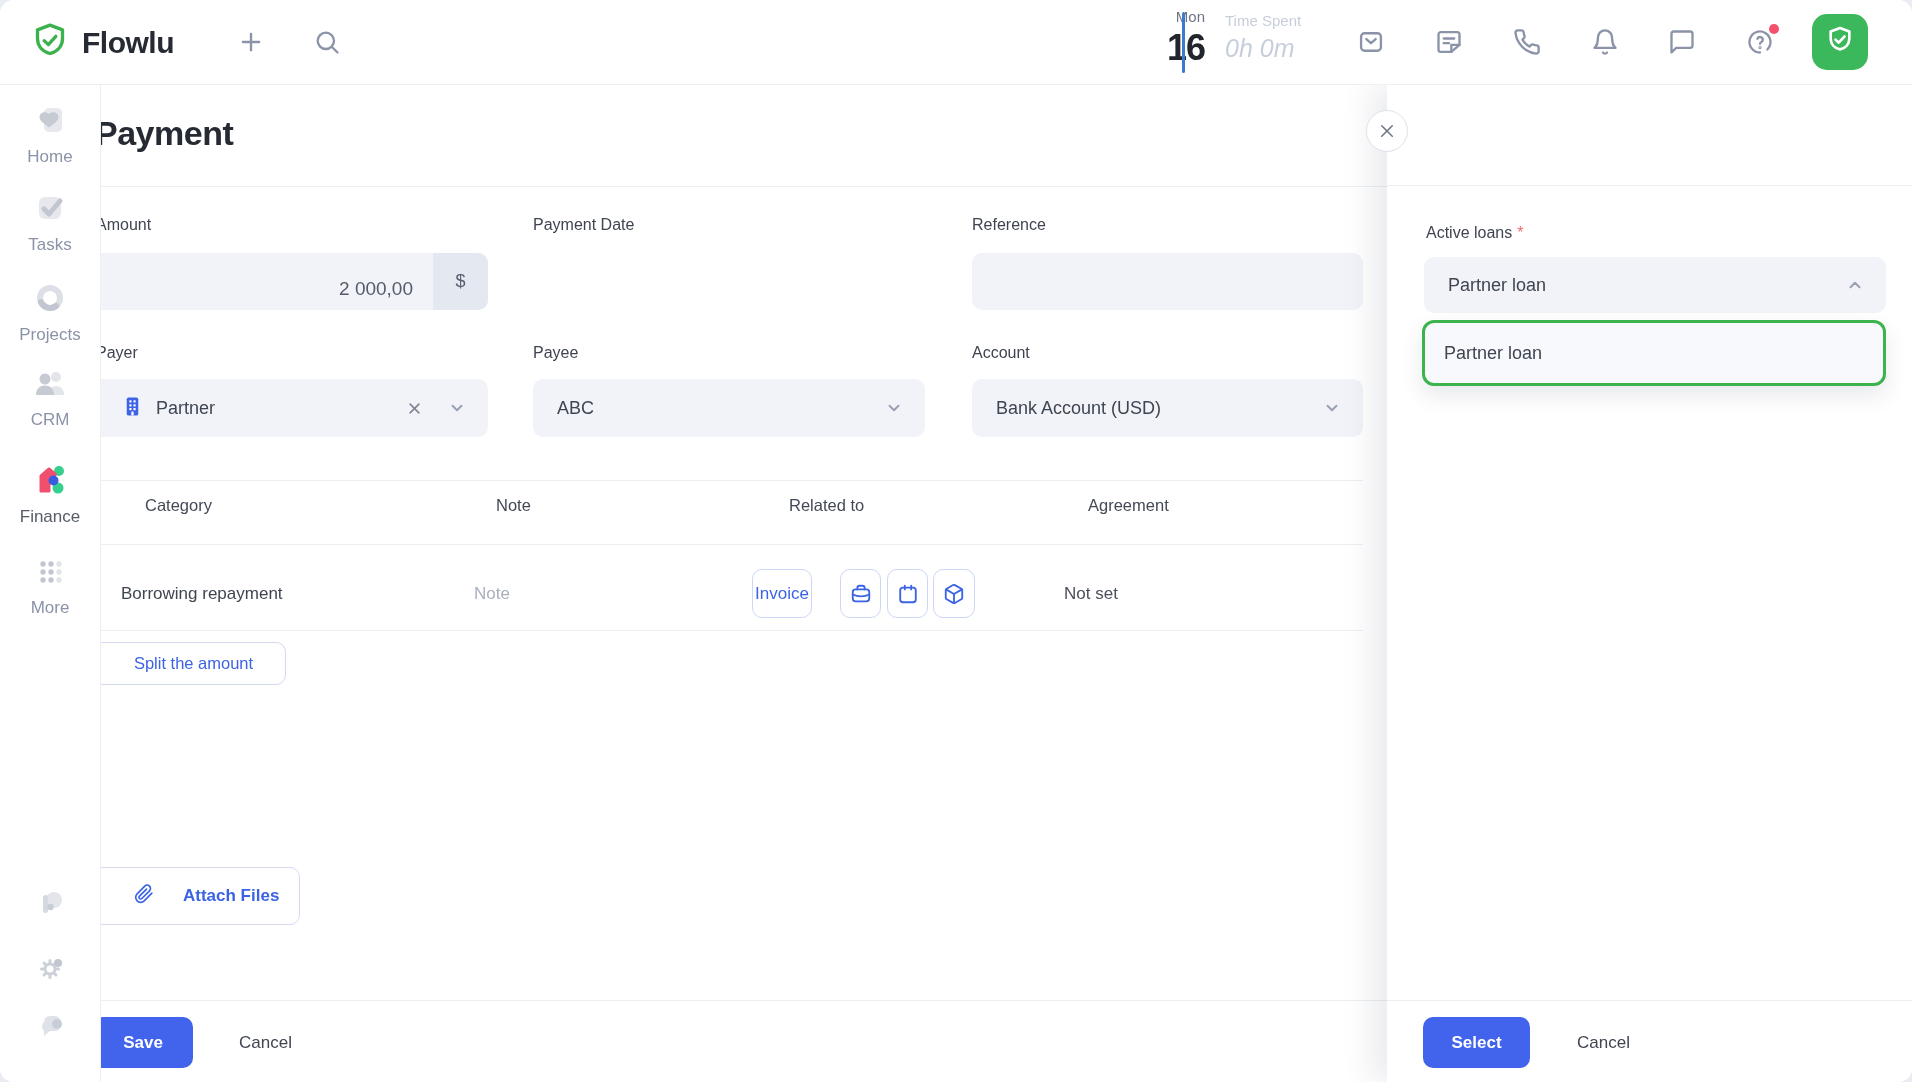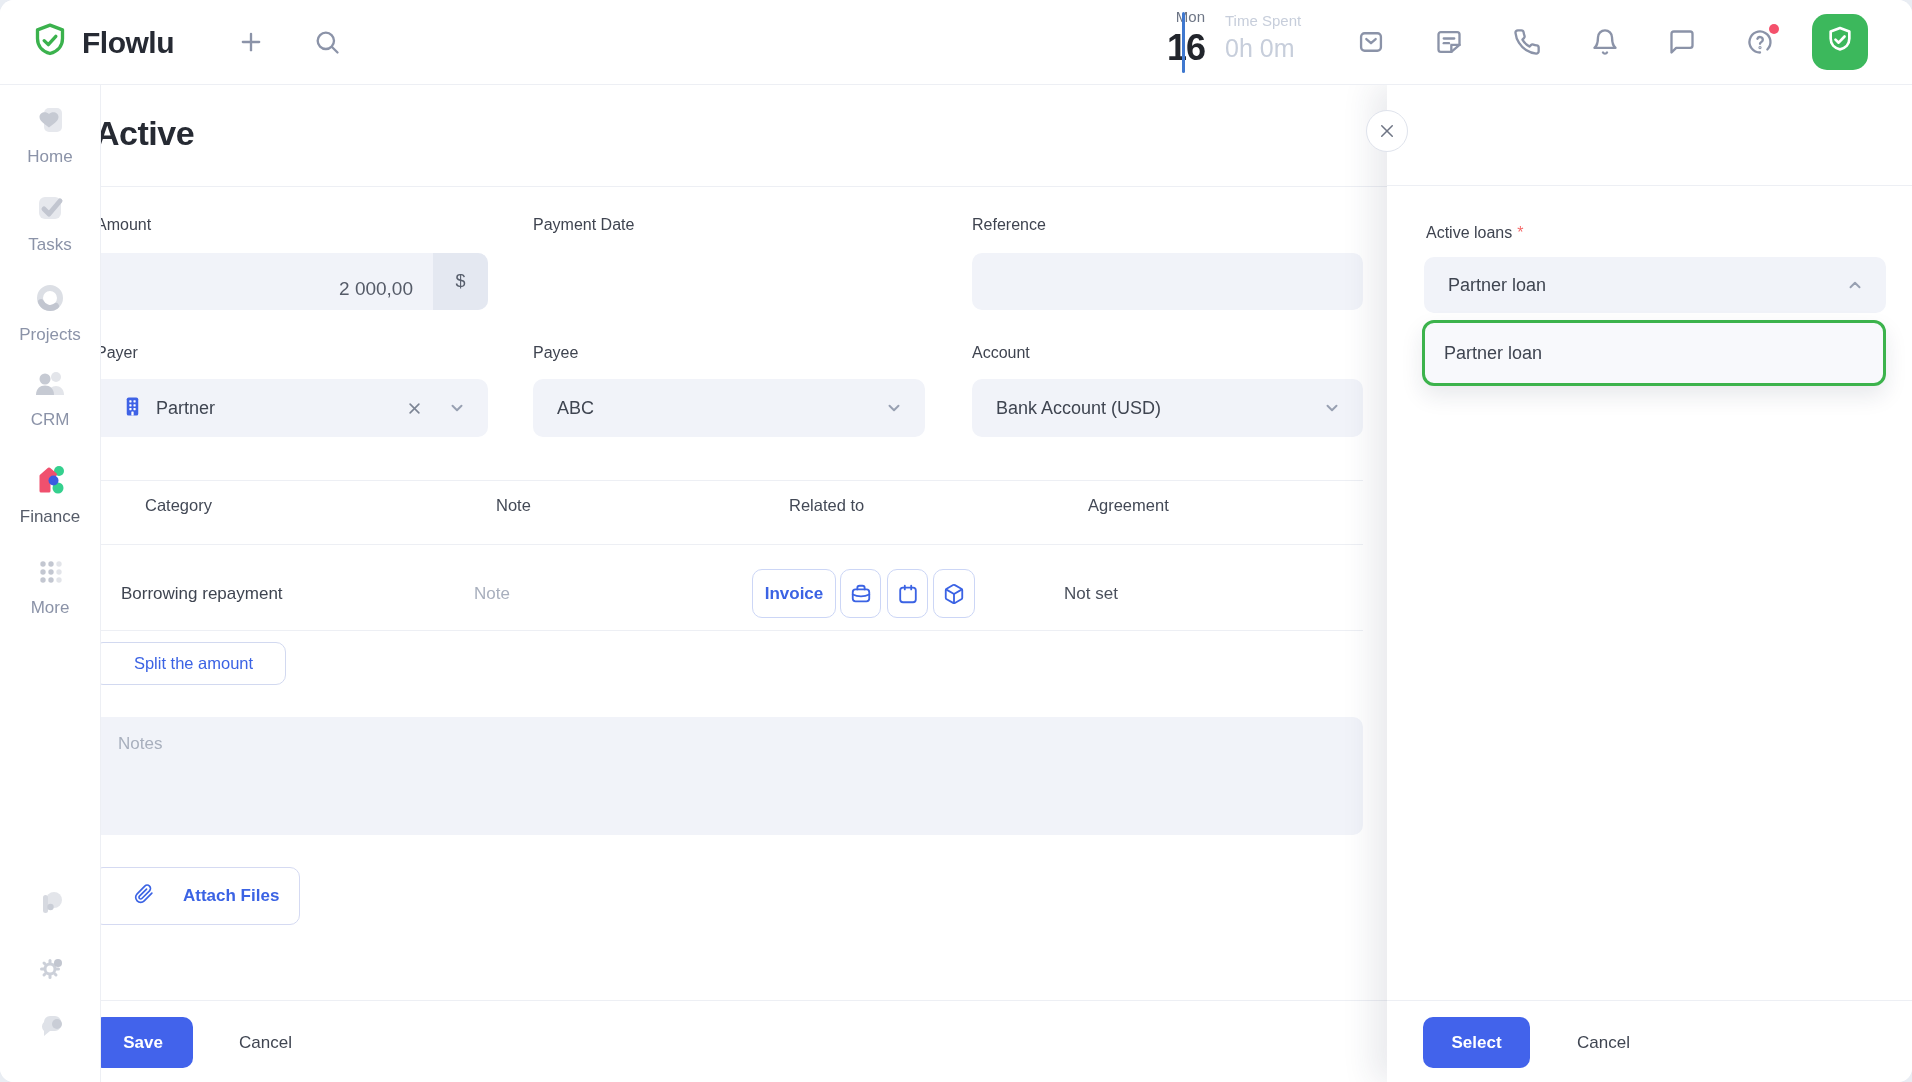--- a/index.html
+++ b/index.html
@@ -12,21 +12,21 @@
   .brand-name{font-size:30px;font-weight:700;letter-spacing:-.5px;color:#262a33;}
   .tb-iconbtn{position:absolute;top:28px;width:28px;height:28px;color:#8b93a8;cursor:pointer;}
   .tb-plus{left:237px;}
   .tb-search{left:313px;}
   .tb-date{position:absolute;right:707px;top:9px;text-align:right;line-height:1;}
   .tb-date .wd{font-size:15px;color:#6d7585;margin-bottom:6px;}
   .tb-date .dn{font-size:36px;font-weight:600;color:#22252c;letter-spacing:-1px;}
   .tb-bluebar{position:absolute;left:1182px;top:12px;width:3px;height:61px;background:#3f78cf;border-radius:2px;}
   .tb-time{position:absolute;left:1225px;top:13px;line-height:1;}
   .tb-time .tsl{font-size:15px;color:#c7cedb;margin-bottom:8px;}
-  .tb-time .tsv{font-size:25px;color:#c7cedb;font-weight:500;}
+  .tb-time .tsv{font-size:25px;color:#c7cedb;font-weight:500;font-style:italic;}
   .tb-mail{left:1357px;}.tb-note{left:1435px;}.tb-phone{left:1513px;}.tb-bell{left:1591px;}.tb-chat{left:1668px;}.tb-help{left:1746px;}
   .help-dot{position:absolute;left:1769px;top:24px;width:10px;height:10px;border-radius:50%;background:#f4516c;}
   .avatar{position:absolute;left:1812px;top:14px;width:56px;height:56px;border-radius:15px;background:#3cb85c;display:flex;align-items:center;justify-content:center;cursor:pointer;}
 
   
   .sidebar{position:absolute;left:0;top:85px;width:101px;height:997px;background:#fff;border-right:1px solid #edeff4;z-index:10;}
   .sb-item{position:absolute;left:0;width:100px;text-align:center;cursor:pointer;}
   .sb-icon{display:inline-block;width:38px;height:38px;}
   .sb-label{font-size:17px;color:#8b93a8;margin-top:4px;}
   .sb-label.active{color:#565c69;}
@@ -66,21 +66,21 @@
   .sel-payee .stext,.sel-account .stext{font-size:18px;color:#3f4551;flex:1;}
   .tbl-topline{top:395px;left:-40px;right:24px;}
   .th{position:absolute;top:411px;font-size:16.5px;color:#434956;margin-left:24px;}
   .th-cat{left:20px;}.th-note{left:371px;}.th-rel{left:664px;}.th-agr{left:963px;}
   .th-underline{top:459px;left:-40px;right:24px;}
   .row-cat{position:absolute;left:20px;top:499px;font-size:17px;color:#3f4551;}
   .row-note{position:absolute;left:371px;top:492px;width:210px;height:34px;}
   .row-note input{width:100%;height:100%;border:none;background:transparent;outline:none;font-size:17px;font-family:"Liberation Sans",sans-serif;color:#3f4551;}
   .row-note input::placeholder{color:#a8afbd;}
   .rel-btn{position:absolute;top:484px;height:49px;border:1px solid #ccd6f6;border-radius:10px;background:#fff;display:flex;align-items:center;justify-content:center;color:#3b63e4;cursor:pointer;}
-  .rel-invoice{left:651px;width:84px;font-size:17px;font-family:"Liberation Sans",sans-serif;font-weight:bold;}
+  .rel-invoice{left:651px;width:60px;font-size:17px;font-family:"Liberation Sans",sans-serif;}
   .rel-i1{left:739px;width:41px;}
   .rel-i2{left:786px;width:41px;}
   .rel-i3{left:832px;width:42px;}
   .row-agr{position:absolute;left:963px;top:499px;font-size:17px;color:#4a505c;}
   .row-line{top:545px;left:-40px;right:24px;}
   .split-btn{position:absolute;left:-8px;top:557px;width:193px;height:43px;background:#fff;border:1px solid #d2d9f0;border-radius:10px;color:#3b63e4;font-size:16.5px;font-family:"Liberation Sans",sans-serif;cursor:pointer;display:flex;align-items:center;justify-content:center;padding-left:14px;}
   .notes-box{position:absolute;left:-20px;top:632px;width:1282px;height:118px;background:#f1f3f9;border-radius:10px;}
   .notes-box textarea{width:100%;height:100%;border:none;background:transparent;outline:none;resize:none;padding:17px 24px 0 37px;font-size:17px;font-family:"Liberation Sans",sans-serif;color:#3f4551;}
   .notes-box textarea::placeholder{color:#a8afbd;}
   .attach-btn{position:absolute;left:-8px;top:782px;width:207px;height:58px;background:#fff;border:1px solid #d5daf2;border-radius:10px;display:flex;align-items:center;gap:29px;padding-left:40px;cursor:pointer;color:#3b63e4;font-size:17px;font-weight:600;font-family:"Liberation Sans",sans-serif;}
@@ -285,21 +285,21 @@
     </span>
     <span class="sb-bottom" style="top:927px">
       <svg width="32" height="32" viewBox="0 0 32 32">
           <path d="M9 10a6 6 0 0 1 6-6h5a6 6 0 0 1 6 6v3a6 6 0 0 1-6 6h-5l-6 5v-5a6 6 0 0 1 0-9z" fill="#dfe2e8"></path>
           <circle cx="22" cy="12" r="5" fill="#c9cdd6"></circle>
         </svg>
     </span>
   </aside>
 
   <main class="panel payment-panel">
-    <div class="pp-title">Active</div>
+    <div class="pp-title">Payment</div>
     <div class="divline pp-hline"></div>
 
     <div class="field-label lbl-amount">Amount</div>
     <div class="field-label lbl-date">Payment Date</div>
     <div class="field-label lbl-ref">Reference</div>
 
     <div class="inputbox in-amount">
       <div class="val">2 000,00</div>
       <div class="cur">$</div>
     </div>
@@ -387,23 +387,20 @@
           <path d="M21 16V8a2 2 0 0 0-1-1.73l-7-4a2 2 0 0 0-2 0l-7 4A2 2 0 0 0 3 8v8a2 2 0 0 0 1 1.73l7 4a2 2 0 0 0 2 0l7-4A2 2 0 0 0 21 16z"></path>
           <polyline points="3.3 7 12 12 20.7 7"></polyline>
           <line x1="12" y1="22" x2="12" y2="12"></line>
         </svg>
     </button>
     <div class="row-agr">Not set</div>
     <div class="divline row-line"></div>
 
     <button class="split-btn">Split the amount</button>
 
-    <div class="notes-box">
-      <textarea placeholder="Notes" style=""></textarea>
-    </div>
 
     <button class="attach-btn">
       <span>
         <svg width="20" height="20" viewBox="0 0 24 24" fill="none" stroke="#3b63e4" stroke-width="2" stroke-linecap="round" stroke-linejoin="round">
             <path d="M21.44 11.05l-9.19 9.19a6 6 0 0 1-8.49-8.49l9.19-9.19a4 4 0 0 1 5.66 5.66l-9.2 9.19a2 2 0 0 1-2.83-2.83l8.49-8.48"></path>
           </svg>
       </span>
       <span>Attach Files</span>
     </button>
 

